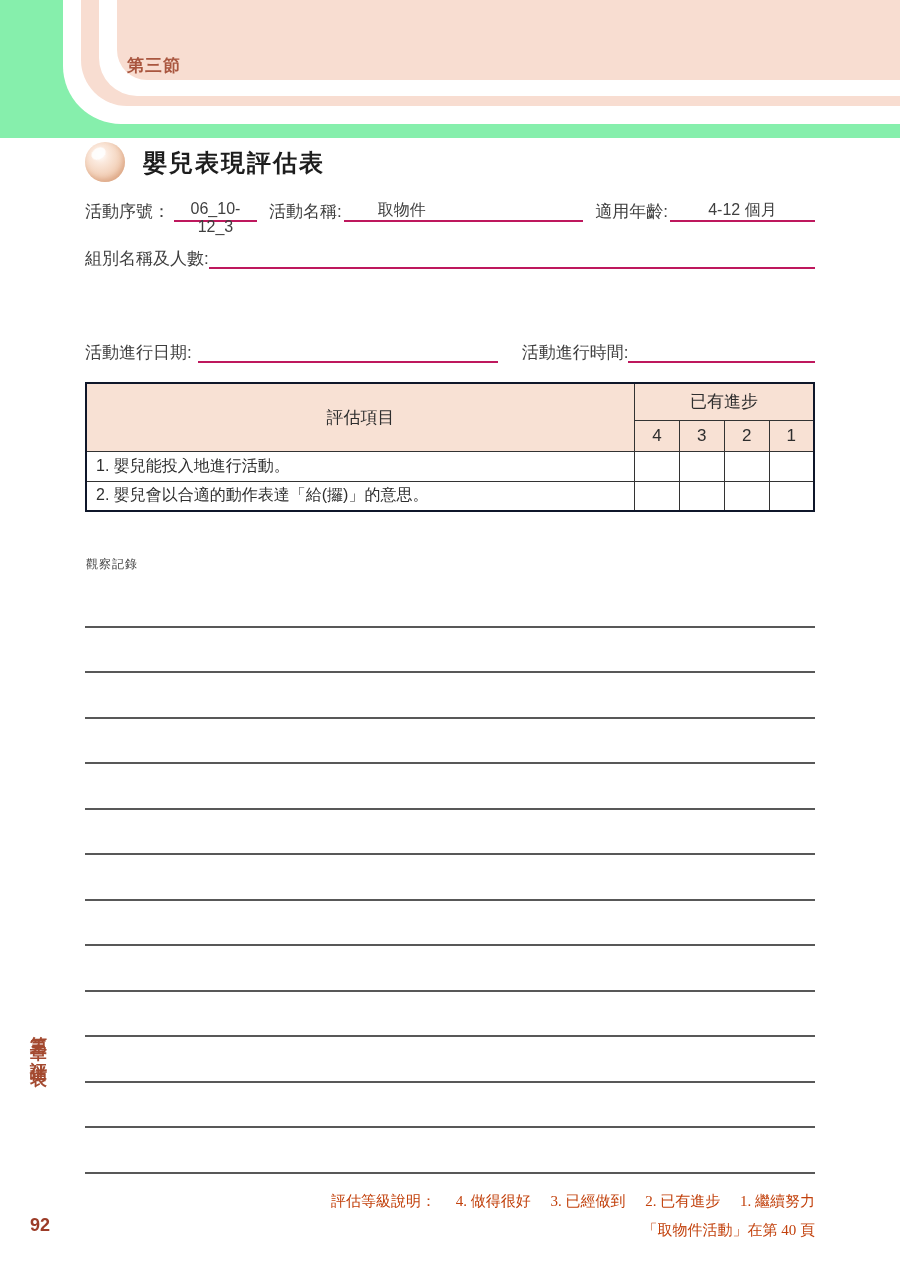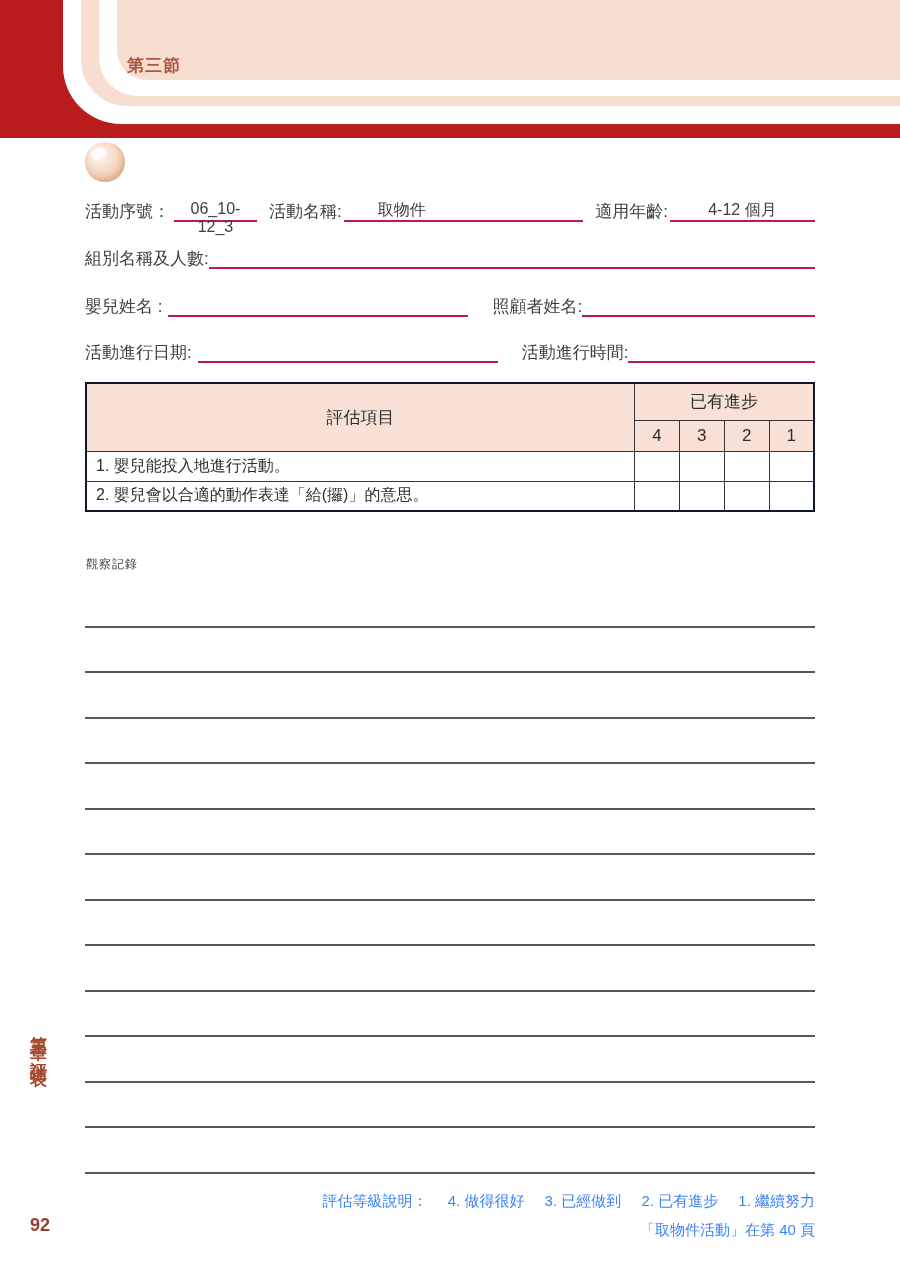--- a/index.html
+++ b/index.html
@@ -2,21 +2,21 @@
 <html><head>
 <meta charset="utf-8">
 <style>
   * { margin:0; padding:0; box-sizing:border-box; }
   html,body { background:#fff; }
   .page {
     position:relative; width:900px; height:1274px; background:#ffffff;
     font-family:"Liberation Sans","DejaVu Sans",sans-serif; color:#3f3f3f; overflow:hidden;
   }
   
-  .band { position:absolute; top:0; left:0; width:900px; height:138px; background:#b91c1c; }
+  .band { position:absolute; top:0; left:0; width:900px; height:138px; background:#86efac; }
   .band .w1 { position:absolute; top:0; left:63px; right:0; height:124px; background:#ffffff; border-bottom-left-radius:58px; }
   .band .p1 { position:absolute; top:0; left:18px; right:0; height:106px; background:#f8ddd1; border-bottom-left-radius:46px; }
   .band .w2 { position:absolute; top:0; left:18px; right:0; height:96px; background:#ffffff; border-bottom-left-radius:38px; }
   .band .p2 { position:absolute; top:0; left:18px; right:0; height:80px; background:#f8ddd1; border-bottom-left-radius:30px;
               display:flex; align-items:flex-end; padding:0 0 3px 10px; }
   .section-title-row { display:flex; align-items:baseline; font-weight:bold; font-size:17px; color:#a9563f; letter-spacing:1px; }
   .section-title-row .sec-label { margin-right:32px; }
   
   .sphere { position:absolute; left:85px; top:142px; width:40px; height:40px; border-radius:50%;
             background:radial-gradient(circle at 38% 32%, #ffffff 0%, #fbe9dd 22%, #f3d2bb 55%, #ecc0a4 80%, #e0a98b 100%);
@@ -52,21 +52,21 @@
   
   .obs-label { position:absolute; left:86px; top:556px; font-size:12px; color:#3f3f3f; letter-spacing:1px; }
   .obs-lines { position:absolute; left:85px; right:85px; top:582px; }
   .obs-lines .ruled { height:45.5px; border-bottom:2px solid #585858; }
   
   .side-tab { position:absolute; left:27px; top:1022px; writing-mode:vertical-rl; text-orientation:upright;
               font-weight:bold; font-size:17px; color:#a3492f; letter-spacing:4px; }
   .side-tab .gap { display:inline-block; height:14px; }
   .page-num { position:absolute; left:30px; top:1215px; font-size:18px; font-weight:bold; color:#9c3c28; }
   
-  .foot-note { position:absolute; right:85px; text-align:right; font-size:15px; color:#3b82f6; }
+  .foot-note { position:absolute; right:85px; text-align:right; font-size:15px; color:#c2410c;font-family:Liberation Serif, serif; }
   .fn1 { top:1192px; }
   .fn2 { top:1221px; }
   .fn1 .itm { margin-left:16px; }
 </style>
 </head>
 <body>
 
 <div class="page">
 
   <div class="band">
@@ -79,41 +79,36 @@
             </div>
           </div>
         </div>
       </div>
     </div>
   </div>
 
   <div class="sphere">
     <div class="hl"></div>
   </div>
+  <div class="page-title">嬰兒表現評估表</div>
 
   <div class="frow row1">
     <span class="lbl">活動序號：</span>
     <span class="uline v-activity-no">06_10-12_3</span>
     <span class="lbl sp1">活動名稱:</span>
     <span class="uline v-activity-name">取物件</span>
     <span class="lbl sp1">適用年齡:</span>
     <span class="uline v-age">4-12 個月</span>
   </div>
 
   <div class="frow row2">
     <span class="lbl">組別名稱及人數:</span>
     <span class="uline grow"></span>
   </div>
 
-  <div class="frow row3">
-    <span class="lbl">嬰兒姓名 :</span>
-    <span class="uline w300"></span>
-    <span class="lbl ml24">照顧者姓名:</span>
-    <span class="uline grow"></span>
-  </div>
 
   <div class="frow row4">
     <span class="lbl">活動進行日期:</span>
     <span class="uline w300"></span>
     <span class="lbl ml24">活動進行時間:</span>
     <span class="uline grow"></span>
   </div>
 
   <table class="eval-table">
     <tbody>

